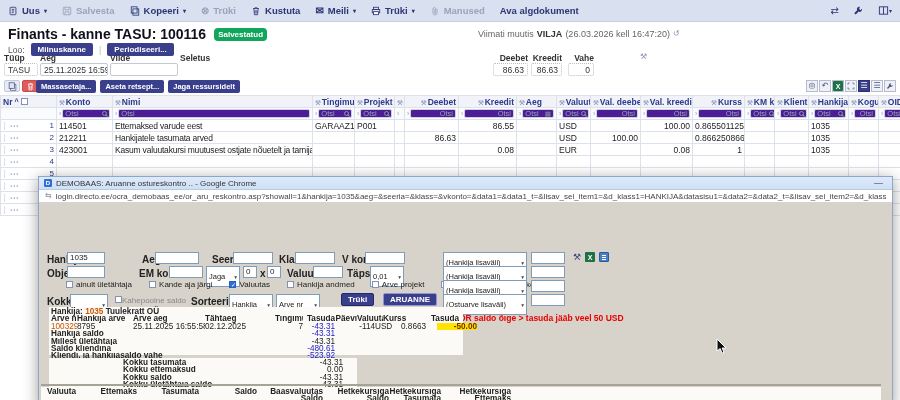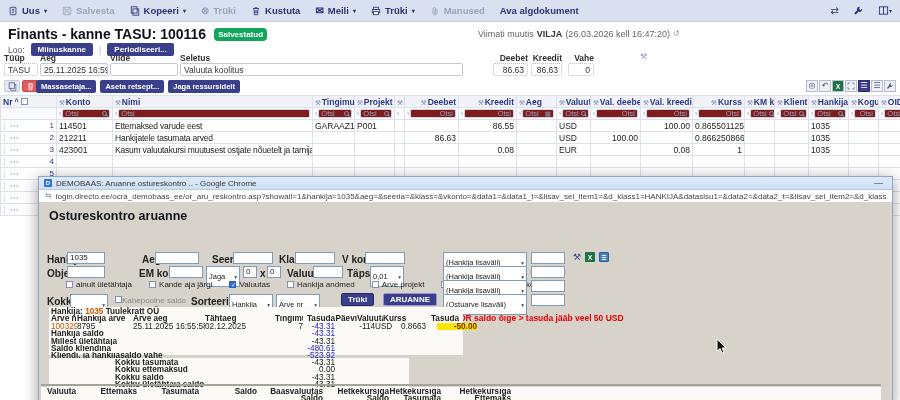--- a/index.html
+++ b/index.html
@@ -51,21 +51,21 @@
   .grid th .cw { color:#97a0c4; font-size:6.5px; margin-right:1px; }
   .grid tr.srch td { background:#fafbfd; }
   .grid tbody td { background:#fff; color:#222; }
   .grid td.r, .grid th.r { text-align:right; }
   .hcell { display:flex; align-items:center; gap:2px; }
   .hcell .dots { color:#9aa3bd; font-size:6px; letter-spacing:1px; }
   .hcell .drag { color:#c2c7d6; font-size:7px; }
   .hcell .nr { margin-left:auto; color:#2b3a8c; font-size:8px; }
   .sbox { display:flex; align-items:center; gap:1px; }
   .sbox .arr { color:#9aa3bd; font-size:7px; }
-  .sbox .sin { flex:1; display:flex; align-items:center; border:1px solid #ccd1dd; border-radius:2px; background:#7f1d1d; height:9px; padding:0 2px; gap:2px; }
+  .sbox .sin { flex:1; display:flex; align-items:center; border:1px solid #ccd1dd; border-radius:2px; background:#4c1d95; height:9px; padding:0 2px; gap:2px; }
   .sbox .ph { color:#9aa2b5; font-size:7.5px; flex:1; }
   .sbox .ph.r { text-align:right; }
   .mag { width:5px; height:5px; border:1px solid #8a93a8; border-radius:50%; position:relative; flex:0 0 auto; }
   .mag::after { content:""; position:absolute; width:3px; height:1px; background:#8a93a8; transform:rotate(45deg); right:-2px; bottom:-1px; }
   .cal { color:#8a93a8; font-size:6.5px; }
   .cb { width:7px; height:7px; border:1px solid #8892b0; background:#fff; display:inline-block; flex:0 0 auto; }
   .cb.checked { background:#2f6fd6; border-color:#2a5fc0; position:relative; }
   .cb.checked::after { content:"\2713"; color:#fff; font-size:6px; position:absolute; left:0.5px; top:-1px; }
 
   
@@ -223,21 +223,20 @@
     <div class="ff" style="left: 40px; width: 68px;">
       <span class="lb">Aeg</span>
       <span class="vl solid">25.11.2025 16:59:08<span class="cal icon" style="float: right;">▦</span></span>
     </div>
     <div class="ff" style="left: 110px; width: 68px;">
       <span class="lb">Viide</span>
       <span class="vl solid"></span>
     </div>
     <div class="ff" style="left: 180px; width: 283px;">
       <span class="lb">Seletus</span>
-      <span class="vl solid">Valuuta koolitus</span>
     </div>
     <div class="ff" style="left: 493px; width: 35px;">
       <span class="lb" style="text-align: right;">Deebet</span>
       <span class="vl r">86.63</span>
     </div>
     <div class="ff" style="left: 531px; width: 31px;">
       <span class="lb" style="text-align: right;">Kreedit</span>
       <span class="vl r">86.63</span>
     </div>
     <div class="ff" style="left: 568px; width: 26px;">
@@ -708,21 +707,20 @@
   <div class="ptitle">
     <span class="favicon">D</span>
     <span class="ttxt">DEMOBAAS: Aruanne ostureskontro .. - Google Chrome</span>
     <span class="pmin">—</span>
   </div>
   <div class="purl">
     <span class="uicon icon">⇆</span>
     <span class="utxt">login.directo.ee/ocra_demobaas_ee/or_aru_reskontro.asp?showall=1&amp;hankija=1035&amp;aeg=&amp;seeria=&amp;klass=&amp;vkonto=&amp;data1=&amp;data1_t=&amp;lisav_sel_item1=&amp;d_klass1=HANKIJA&amp;datasisu1=&amp;data2=&amp;data2_t=&amp;lisav_sel_item2=&amp;d_klass2=HANKIJA&amp;datasisu2=&amp;data3=&amp;data3_t=&amp;lisav_sel_item3=&amp;d_klass3=HANKIJA&amp;datasisu3=&amp;data1</span>
   </div>
   <div class="pbody" id="pbody">
-    <div class="pheading">Ostureskontro aruanne</div>
     <div class="annot" style="left:420px;top:110px;">OR saldo õige &gt; tasuda jääb veel 50 USD</div>
   <span class="flbl" style="left: 8px; top: 51px;">Hankija</span>
       <span class="finp" style="left: 28px; top: 49px; width: 38px;">1035</span>
       <span class="flbl" style="left: 103px; top: 51px;">Aeg</span>
       <span class="finp" style="left: 116px; top: 49px; width: 44px;"></span>
       <span class="flbl" style="left: 173px; top: 51px;">Seeria</span>
       <span class="finp" style="left: 194px; top: 49px; width: 40px;"></span>
       <span class="flbl" style="left: 240px; top: 51px;">Klass</span>
       <span class="finp" style="left: 256px; top: 49px; width: 40px;"></span>
       <span class="flbl" style="left: 303px; top: 51px;">V konto</span>
@@ -861,21 +859,21 @@
         </div>
         <div class="rline">
           <span class="rc rb" style="width: 224px;">Saldo kliendina</span>
           <span class="rc r blue" style="width: 60px;">-480.61</span>
         </div>
         <div class="rline">
           <span class="rc rb" style="width: 224px;">Kliendi. ja hankijasaldo vahe</span>
           <span class="rc r blue" style="width: 60px;">-523.92</span>
         </div>
       </div>
-      <div class="rpanel" style="left: 10px; top: 155px; width: 360px; height: 30px; padding: 1px 2px;">
+      <div class="rpanel" style="left: 10px; top: 155px; width: 308px; height: 30px; padding: 1px 10px;">
         <div class="rline">
           <span class="rc" style="width: 64px;"></span>
           <span class="rc rb" style="width: 160px;">Kokku tasumata</span>
           <span class="rc r" style="width: 60px;">-43.31</span>
         </div>
         <div class="rline">
           <span class="rc" style="width: 64px;"></span>
           <span class="rc rb" style="width: 160px;">Kokku ettemaksud</span>
           <span class="rc r" style="width: 60px;">0.00</span>
         </div>

